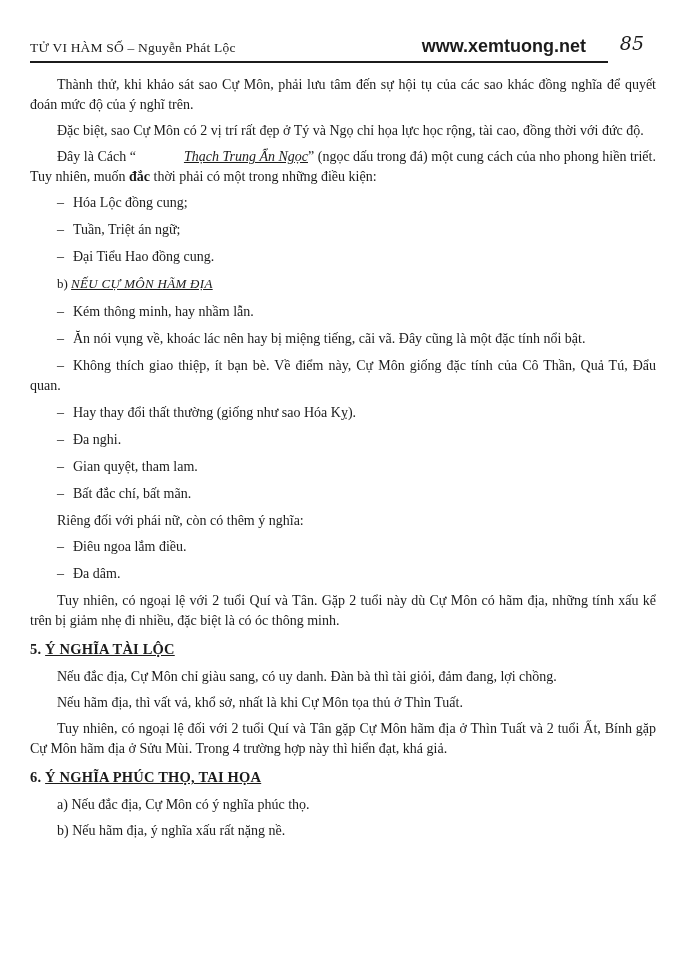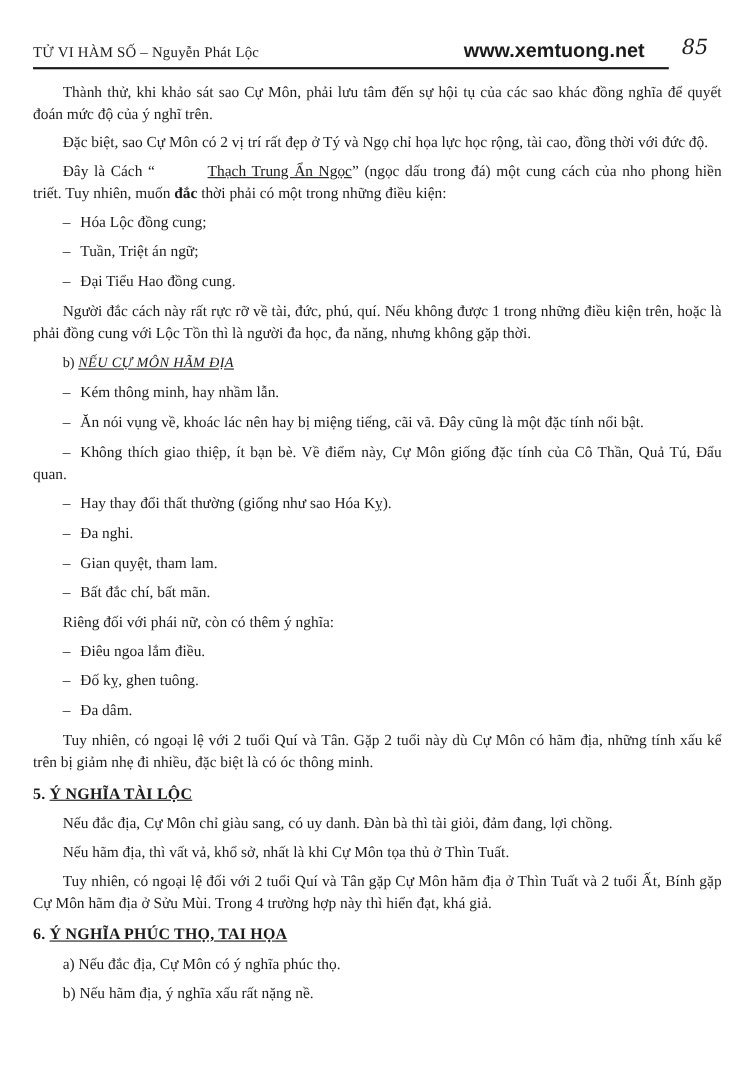--- a/index.html
+++ b/index.html
@@ -17,21 +17,21 @@
   .header{position:relative;display:flex;align-items:baseline;height:18px;}
   .book-title{font-size:13.5px;letter-spacing:.2px;white-space:nowrap;}
   .website{margin-left:auto;margin-right:70px;font-family:"Liberation Sans", sans-serif;font-weight:bold;font-size:18px;white-space:nowrap;}
   .page-num{position:absolute;right:12px;top:-4px;font-size:19px;font-style:italic;font-family:"DejaVu Serif", serif;margin-left:48px;}
   .header-rule{width:578px;border-bottom:2px solid #1b1b1b;margin-top:7px;}
   
   .bodytext{margin-top:12px;font-size:14px;line-height:20px;text-align:justify;}
   p{margin:0 0 6px 0;text-indent:27px;}
   p.bullet{margin:3px 0 7px 0;}
   .dash{display:inline-block;margin-right:9px;text-indent:0;}
-  .it-ul{text-decoration:underline;margin-left:48px;}
+  .it-ul{font-style:italic;text-decoration:underline;margin-left:48px;}
   .b{font-weight:bold;}
   .sub-heading{margin:4px 0 8px 0;text-indent:27px;font-size:13px;}
   .sub-heading .title{font-style:italic;text-decoration:underline;letter-spacing:.3px;}
   .sec-heading{margin:8px 0 8px 0;text-indent:0;font-weight:bold;font-size:14.5px;letter-spacing:.2px;}
   .sec-heading .title{text-decoration:underline;}
 </style>
 </head>
 <body>
 
 <div class="page">
@@ -49,36 +49,34 @@
       <p>Thành thử, khi khảo sát sao Cự Môn, phải lưu tâm đến sự hội tụ của các sao khác đồng nghĩa để quyết đoán mức độ của ý nghĩ trên.</p>
 
       <p>Đặc biệt, sao Cự Môn có 2 vị trí rất đẹp ở Tý và Ngọ chỉ họa lực học rộng, tài cao, đồng thời với đức độ.</p>
 
       <p><span>Đây là Cách “</span><span class="it-ul">Thạch Trung Ẩn Ngọc</span><span>” (ngọc dấu trong đá) một cung cách của nho phong hiền triết. Tuy nhiên, muốn </span><span class="b">đắc</span><span> thời phải có một trong những điều kiện:</span></p>
 
       <p class="bullet"><span class="dash">–</span><span>Hóa Lộc đồng cung;</span></p>
       <p class="bullet"><span class="dash">–</span><span>Tuần, Triệt án ngữ;</span></p>
       <p class="bullet"><span class="dash">–</span><span>Đại Tiểu Hao đồng cung.</span></p>
 
-      <p>Người đắc cách này rất rực rỡ về tài, đức, phú, quí. Nếu không được 1 trong những điều kiện trên, hoặc là phải đồng cung với Lộc Tồn thì là người đa học, đa năng, nhưng không gặp thời.</p>
 
       <div class="sub-heading"><span>b) </span><span class="title">NẾU CỰ MÔN HÃM ĐỊA</span></div>
 
       <p class="bullet"><span class="dash">–</span><span>Kém thông minh, hay nhầm lẫn.</span></p>
       <p class="bullet"><span class="dash">–</span><span>Ăn nói vụng về, khoác lác nên hay bị miệng tiếng, cãi vã. Đây cũng là một đặc tính nổi bật.</span></p>
       <p class="bullet"><span class="dash">–</span><span>Không thích giao thiệp, ít bạn bè. Về điểm này, Cự Môn giống đặc tính của Cô Thần, Quả Tú, Đẩu quan.</span></p>
       <p class="bullet"><span class="dash">–</span><span>Hay thay đổi thất thường (giống như sao Hóa Kỵ).</span></p>
       <p class="bullet"><span class="dash">–</span><span>Đa nghi.</span></p>
       <p class="bullet"><span class="dash">–</span><span>Gian quyệt, tham lam.</span></p>
       <p class="bullet"><span class="dash">–</span><span>Bất đắc chí, bất mãn.</span></p>
 
       <p>Riêng đối với phái nữ, còn có thêm ý nghĩa:</p>
 
       <p class="bullet"><span class="dash">–</span><span>Điêu ngoa lắm điều.</span></p>
-      <p class="bullet"><span class="dash">–</span><span>Đố kỵ, ghen tuông.</span></p>
       <p class="bullet"><span class="dash">–</span><span>Đa dâm.</span></p>
 
 
       <p>Tuy nhiên, có ngoại lệ với 2 tuổi Quí và Tân. Gặp 2 tuổi này dù Cự Môn có hãm địa, những tính xấu kể trên bị giảm nhẹ đi nhiều, đặc biệt là có óc thông minh.</p>
 
       <div class="sec-heading"><span>5. </span><span class="title">Ý NGHĨA TÀI LỘC</span></div>
 
       <p>Nếu đắc địa, Cự Môn chỉ giàu sang, có uy danh. Đàn bà thì tài giỏi, đảm đang, lợi chồng.</p>
       <p>Nếu hãm địa, thì vất vả, khổ sở, nhất là khi Cự Môn tọa thủ ở Thìn Tuất.</p>
       <p>Tuy nhiên, có ngoại lệ đối với 2 tuổi Quí và Tân gặp Cự Môn hãm địa ở Thìn Tuất và 2 tuổi Ất, Bính gặp Cự Môn hãm địa ở Sửu Mùi. Trong 4 trường hợp này thì hiển đạt, khá giả.</p>

